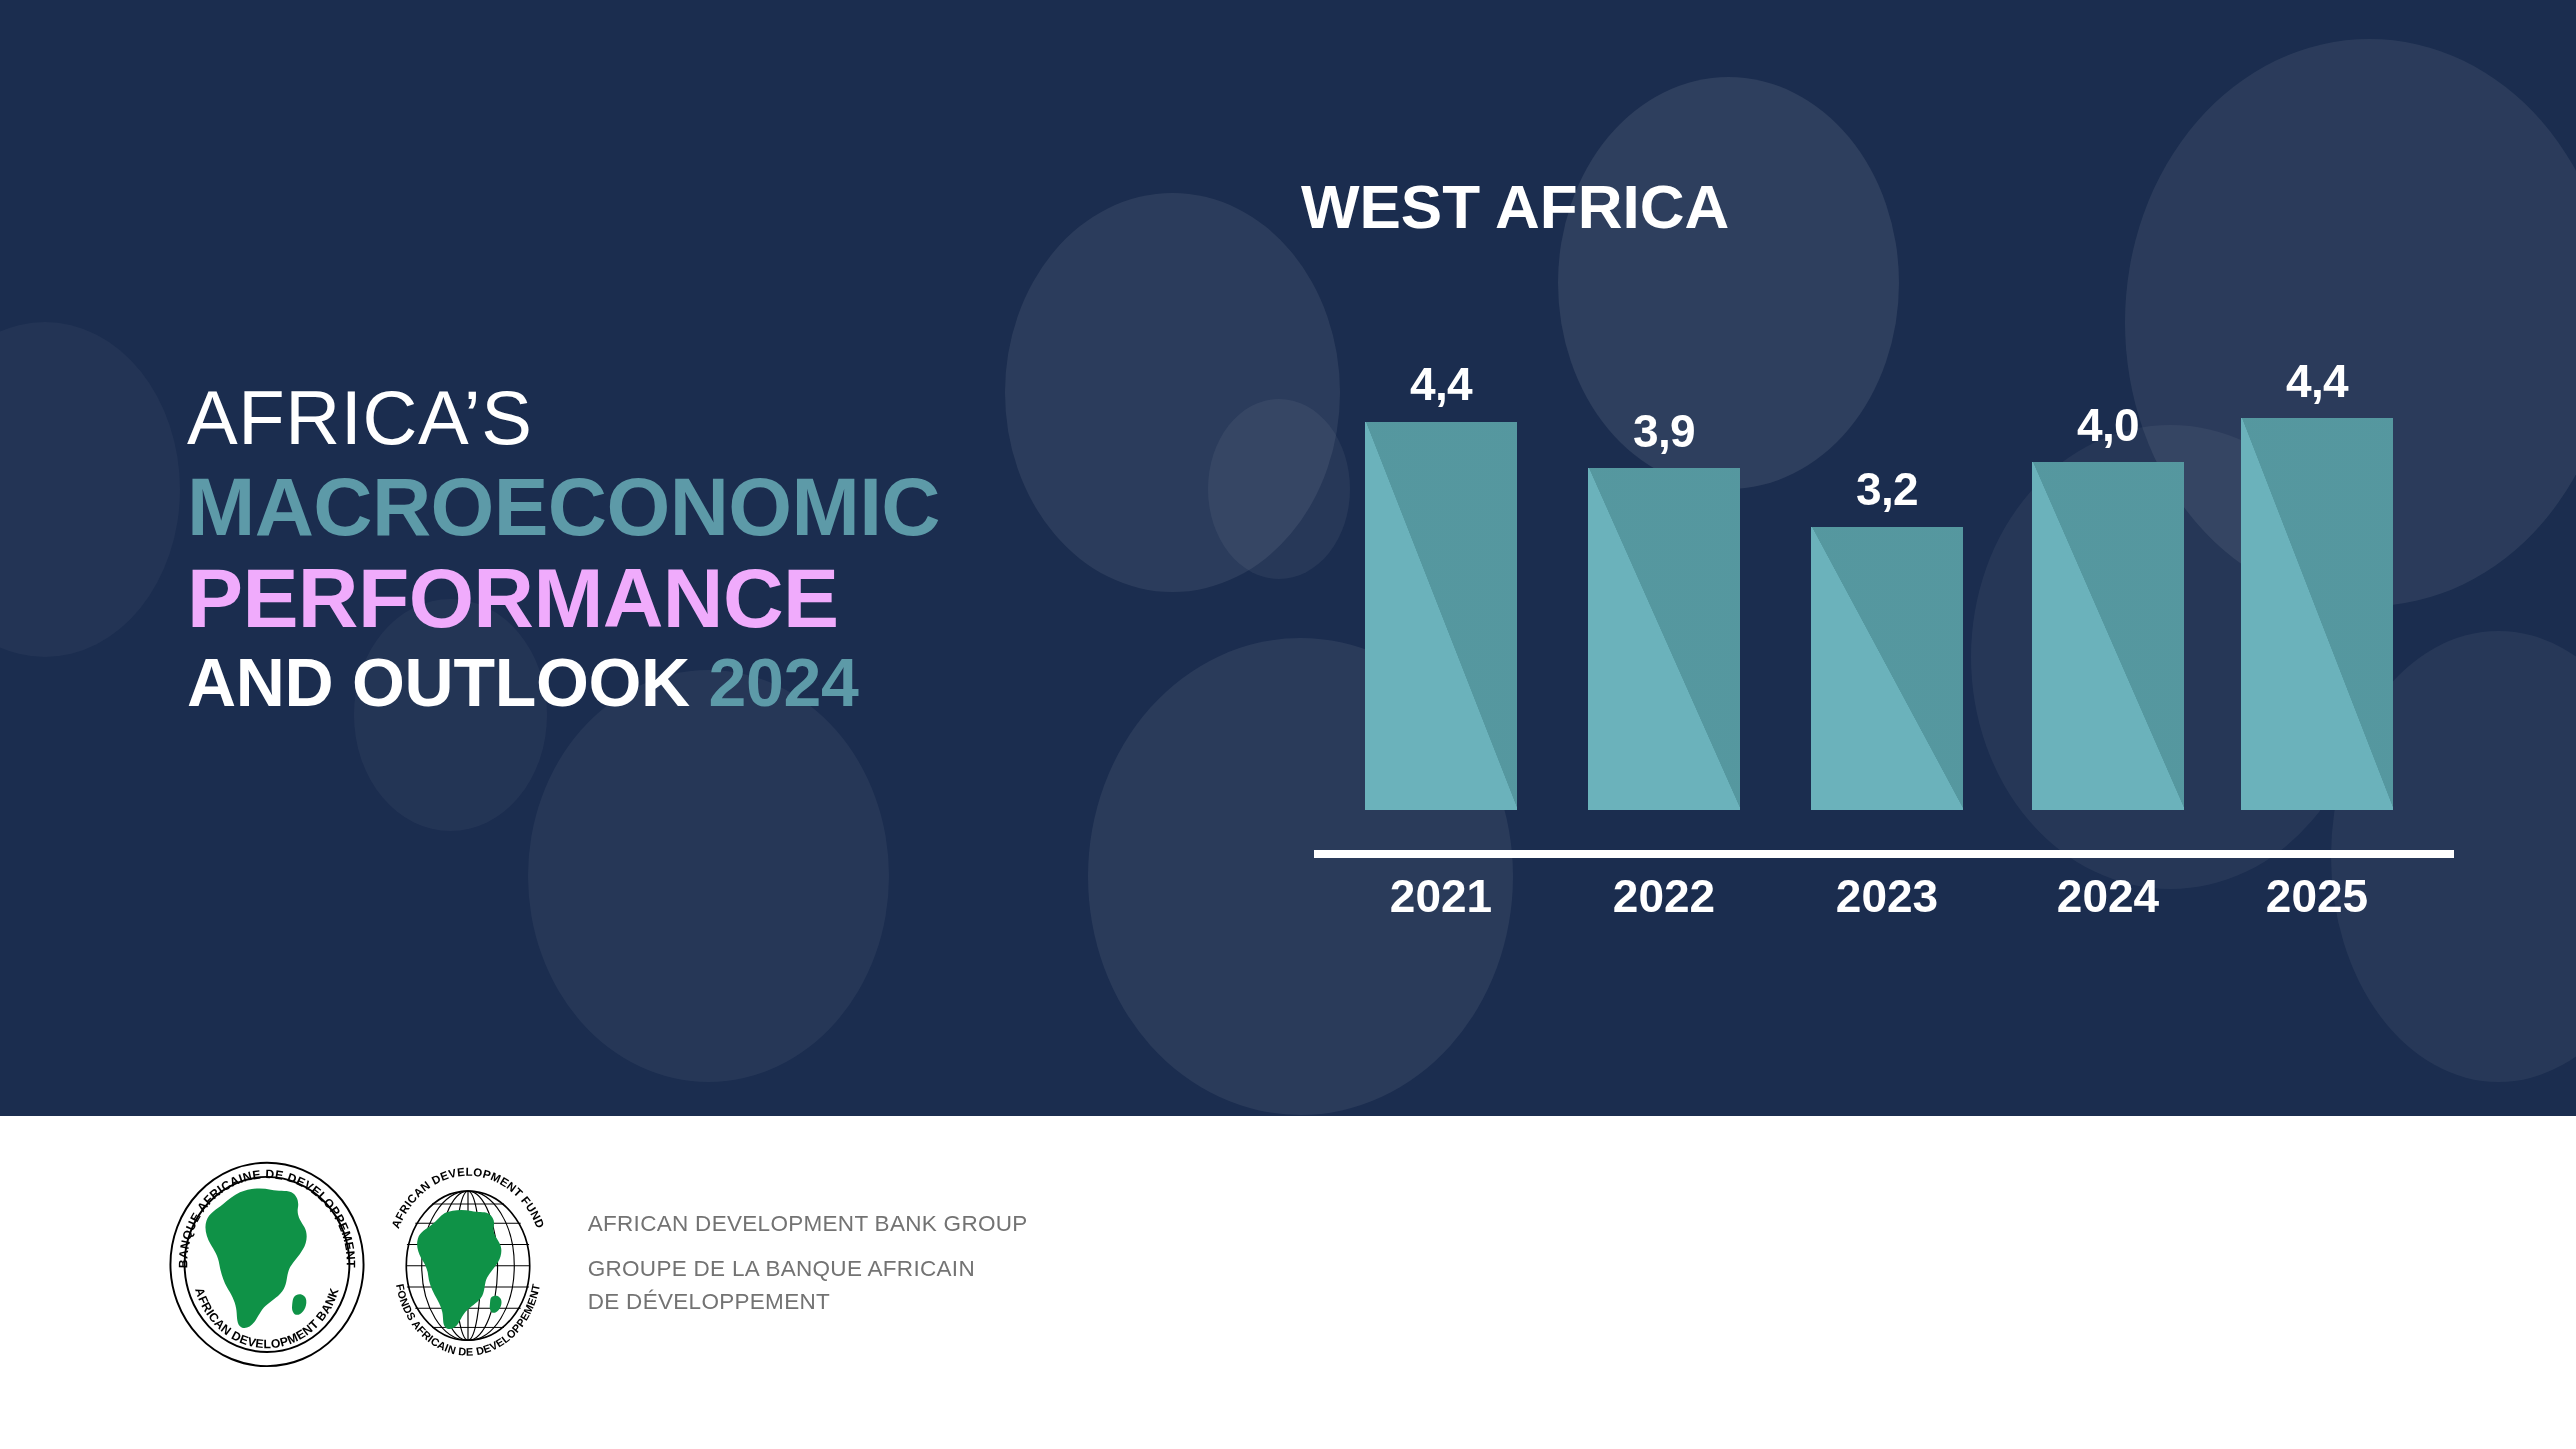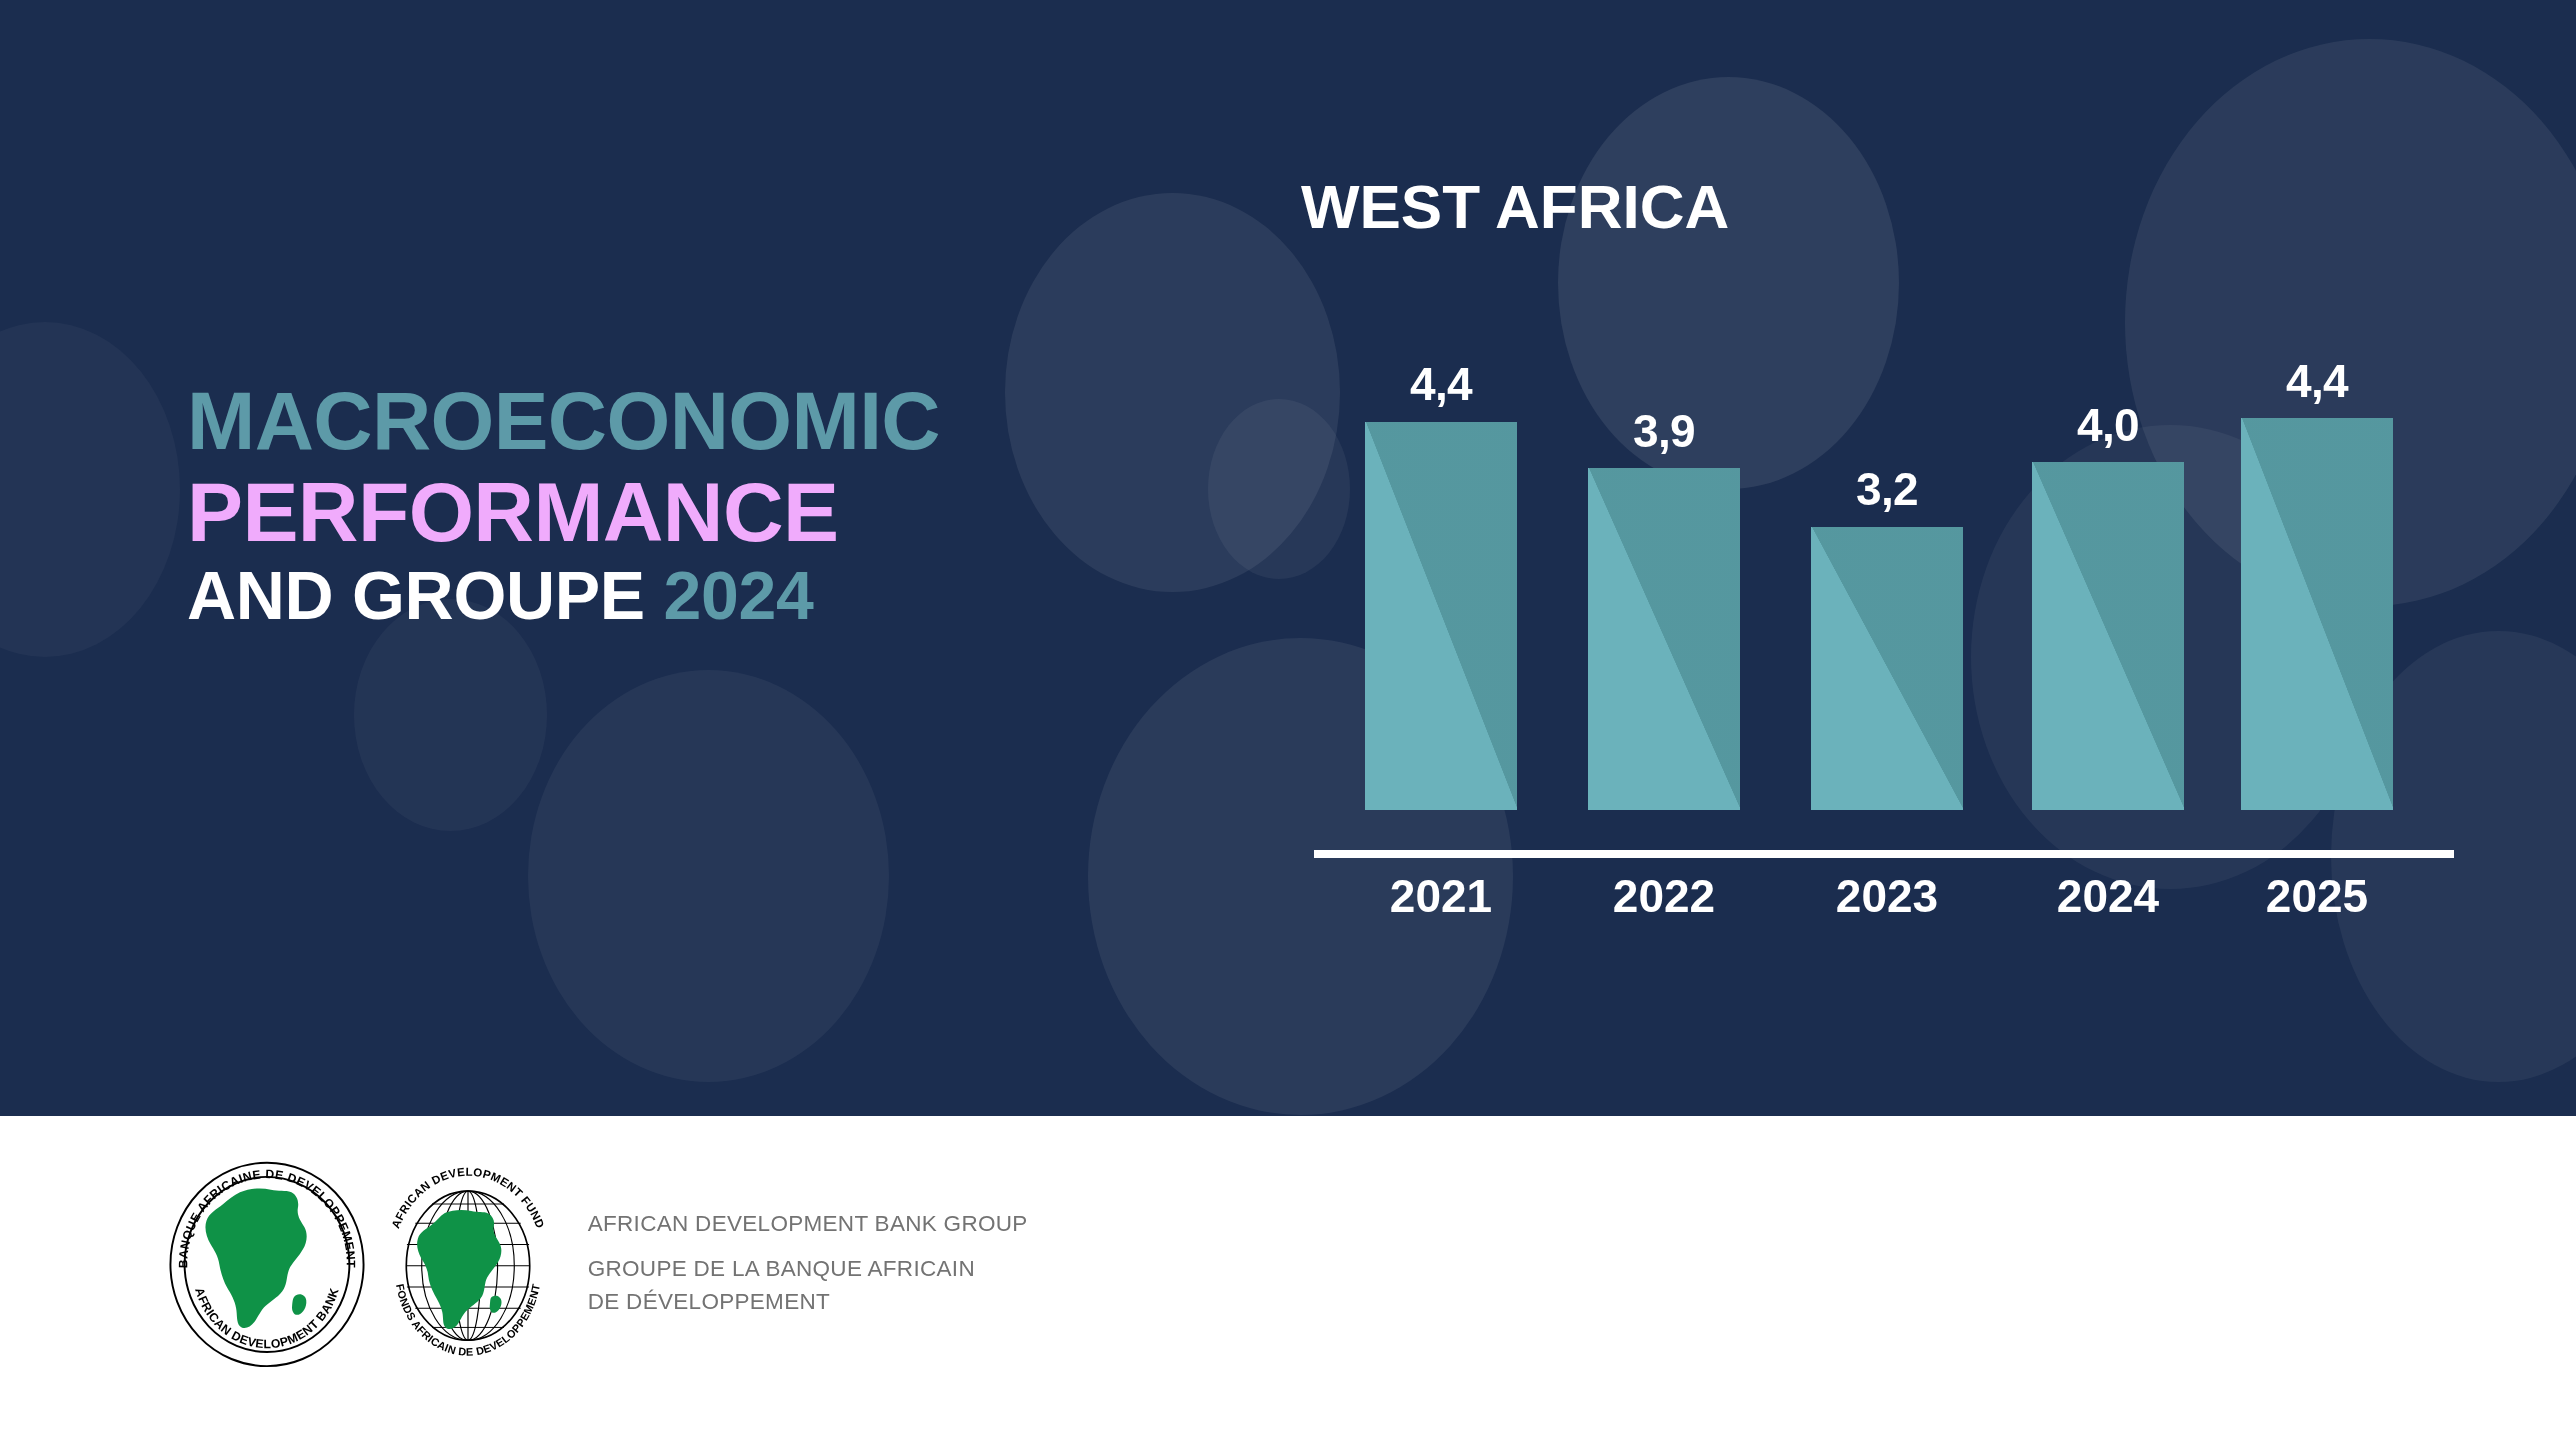--- a/index.html
+++ b/index.html
@@ -196,24 +196,25 @@
     <div class="blob" style="left:1088px; top:638px; width:425px; height:477px; opacity:.065;"></div>
     <div class="blob" style="left:528px; top:670px; width:361px; height:412px; opacity:.05;"></div>
     <div class="blob" style="left:354px; top:599px; width:193px; height:232px; opacity:.04;"></div>
     <div class="blob" style="left:1558px; top:77px; width:341px; height:412px; opacity:.085;"></div>
     <div class="blob" style="left:2125px; top:39px; width:489px; height:567px; opacity:.07;"></div>
     <div class="blob" style="left:1971px; top:425px; width:399px; height:464px; opacity:.05;"></div>
     <div class="blob" style="left:2331px; top:631px; width:335px; height:451px; opacity:.055;"></div>
     <div class="blob" style="left:-90px; top:322px; width:270px; height:335px; opacity:.035;"></div>
 
     <div class="title-block">
+      <div class="t-line1">AFRICA’S</div>
       <div class="t-line2">MACROECONOMIC</div>
       <div class="t-line3">PERFORMANCE</div>
       <div class="t-line4">
-        <span>AND GROUPE</span>
+        <span>AND OUTLOOK</span>
         <span class="t-year">2024</span>
       </div>
     </div>
 
     <div class="chart-wrap">
 
       <div class="chart-title">WEST AFRICA</div>
 
       <div class="bars-layer">
 

